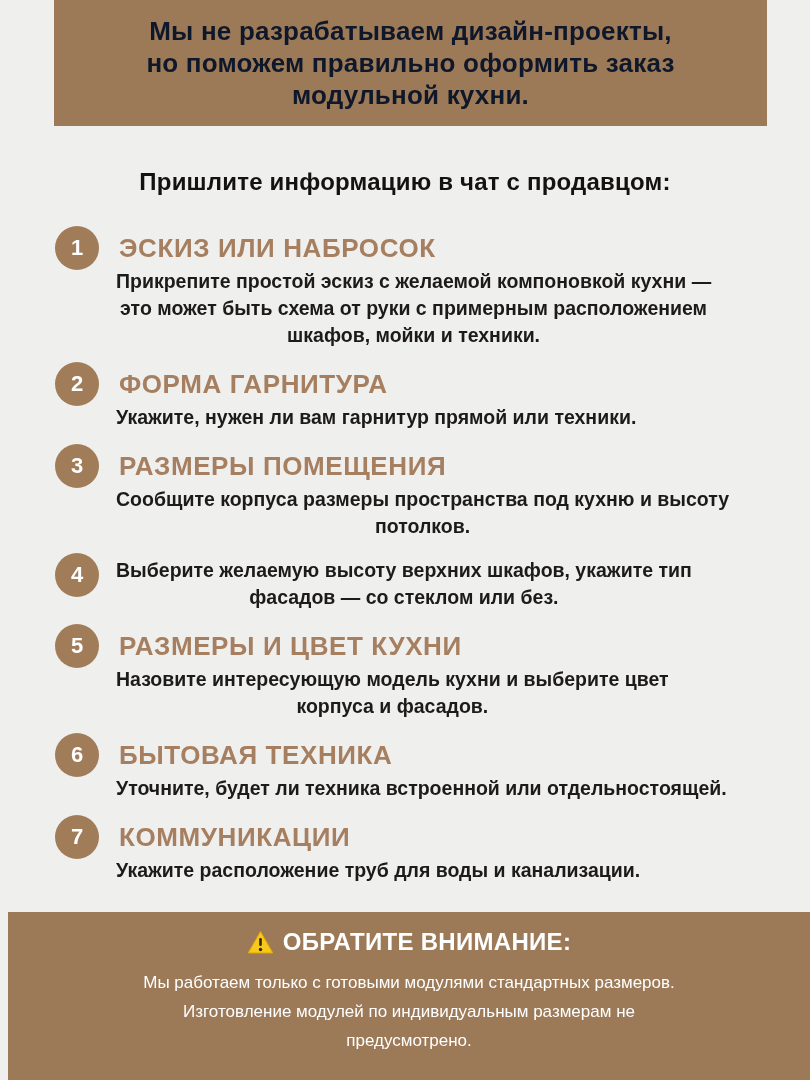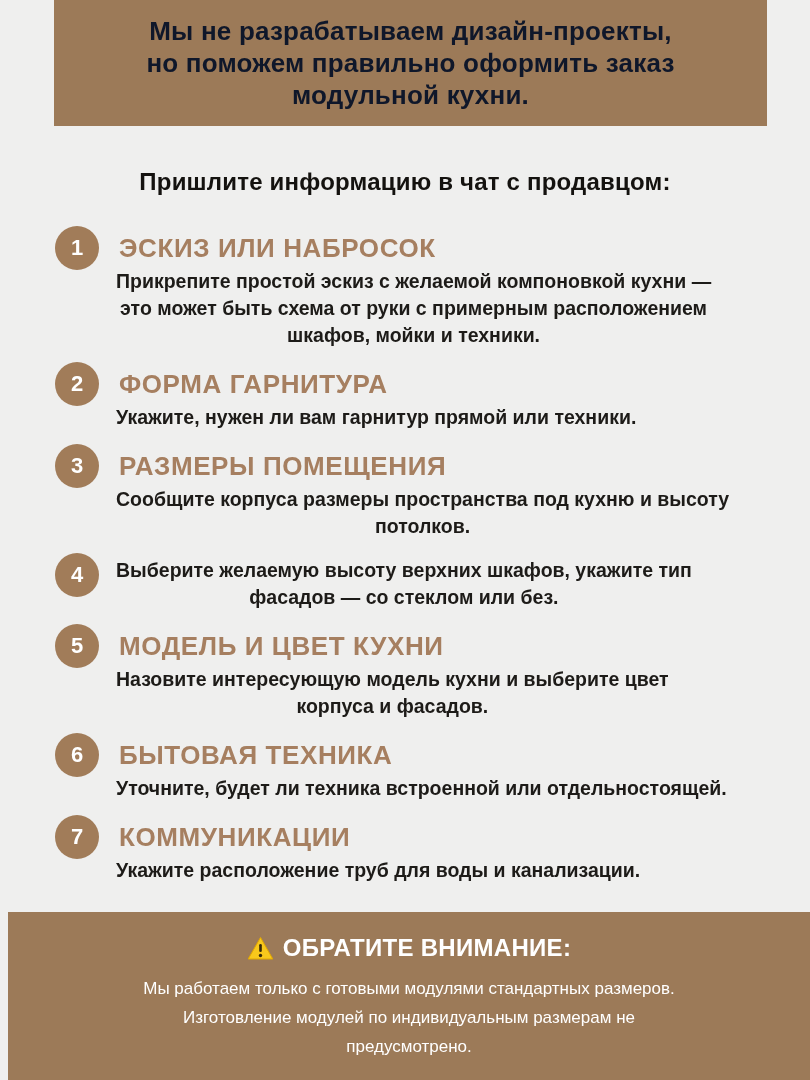--- a/index.html
+++ b/index.html
@@ -83,21 +83,21 @@
     text-align: center;
   }
   .notice {
     position: absolute;
     left: 8px; right: 0; bottom: 0;
     height: 168px;
     background: #9c7a58;
     color: #ffffff;
     text-align: center;
     box-sizing: border-box;
-    padding-top: 22px;
+    padding-top: 16px;
   }
   .notice-title-row {
     display: flex;
     align-items: center;
     justify-content: center;
     gap: 9px;
   }
   .warn { display: inline-flex; }
   .notice-title {
     font-size: 24px;
@@ -154,21 +154,21 @@
     <li class="step">
       <span class="num">4</span>
       <div class="step-body">
         <p class="step-desc">Выберите желаемую высоту верхних шкафов, укажите тип
 фасадов — со стеклом или без.</p>
       </div>
     </li>
     <li class="step">
       <span class="num">5</span>
       <div class="step-body">
-        <h3 class="step-title">МОДЕЛЬ И ЦВЕТ КУХНИ</h3>
+        <h3 class="step-title">РАЗМЕРЫ И ЦВЕТ КУХНИ</h3>
         <p class="step-desc">Назовите интересующую модель кухни и выберите цвет
 корпуса и фасадов.</p>
       </div>
     </li>
     <li class="step">
       <span class="num">6</span>
       <div class="step-body">
         <h3 class="step-title">БЫТОВАЯ ТЕХНИКА</h3>
         <p class="step-desc">Уточните, будет ли техника встроенной или отдельностоящей.</p>
       </div>

